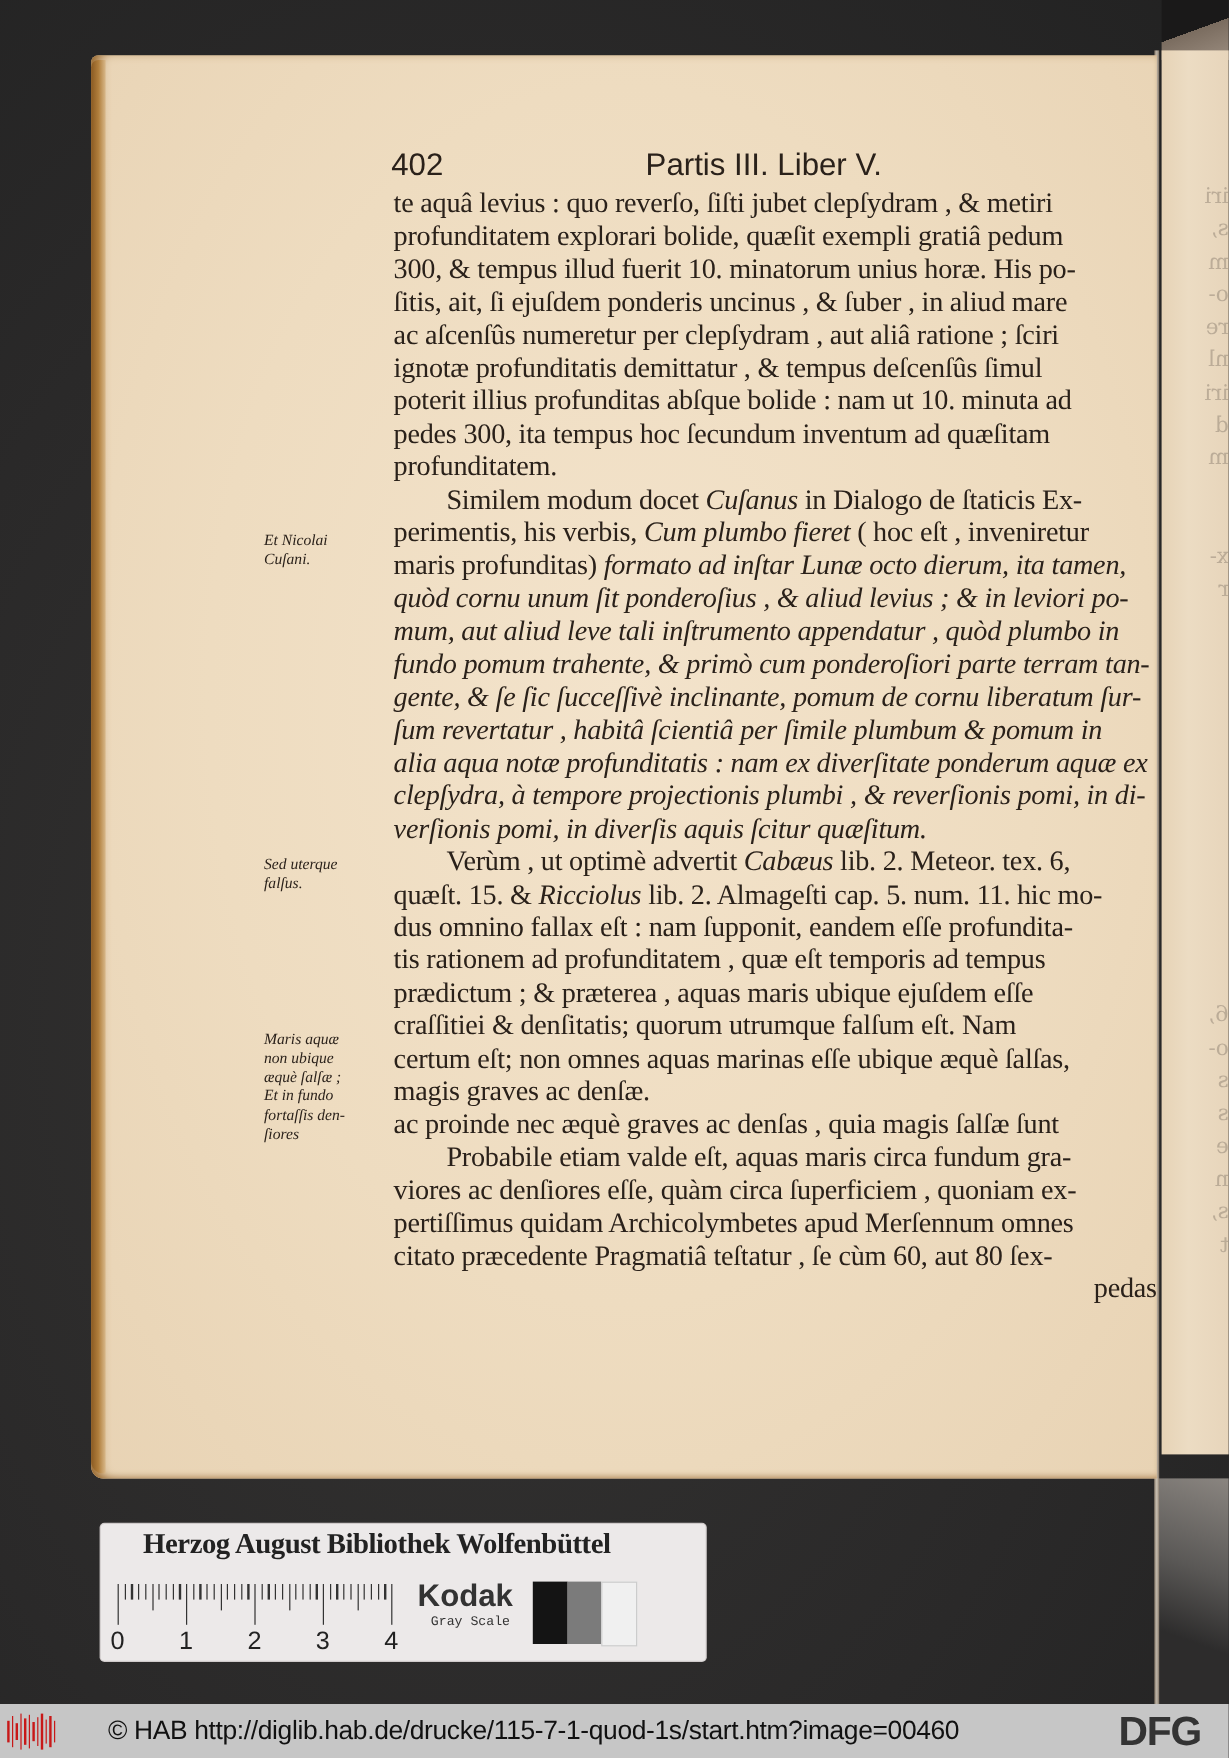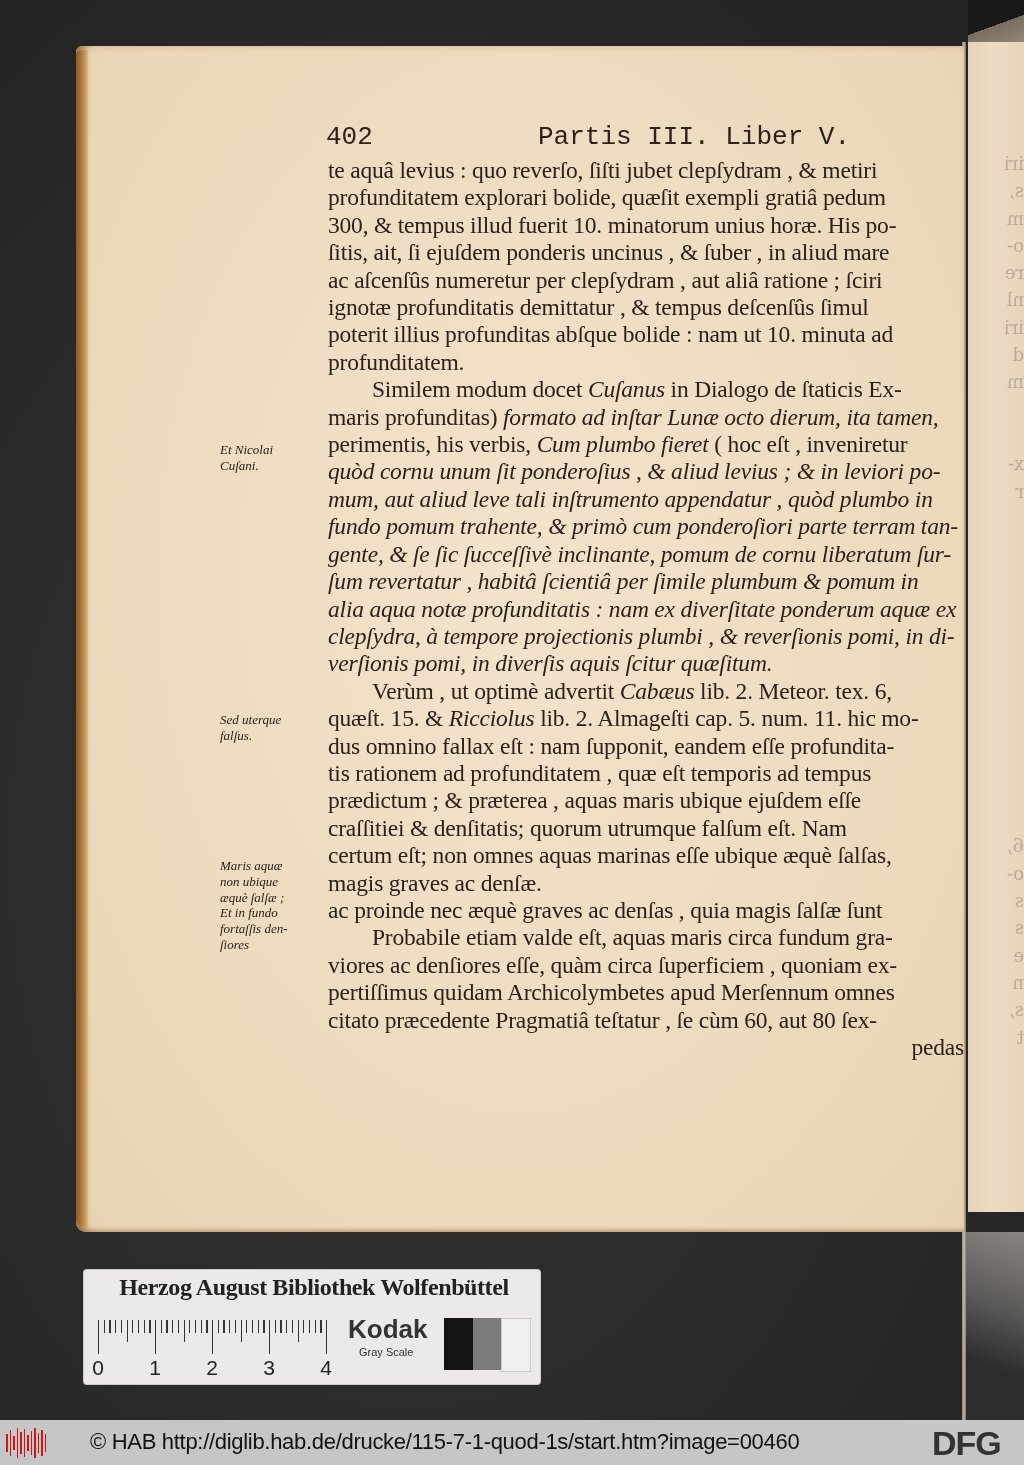--- a/index.html
+++ b/index.html
@@ -48,55 +48,56 @@
   }
   .text-block {
     position:absolute; left:328px; top:124px; width:636px;
     color:#2a211a;
     font-family:"Liberation Serif", serif;
     font-size:23.5px; line-height:27.4px;
     letter-spacing:-0.2px;
   }
   .running-head {
     position:absolute; left:326px; top:122px; width:640px; height:30px;
-    font-family:Liberation Mono, monospace; font-size:26px; color:#2a211a;
+    font-family:Liberation Sans, sans-serif; font-size:26px; color:#2a211a;
   }
   .running-head .pagenum { position:absolute; left:0; top:0; }
   .running-head .title { position:absolute; left:212px; top:0; }
   .line { display:block; white-space:nowrap; text-align:justify; }
   .line.indent { text-indent:44px; }
   .line.right { text-align:right; }
   .it { font-style:italic; }
   .margin-note {
     position:absolute; font-family:"Liberation Serif", serif; font-style:italic;
     font-size:13px; line-height:15.8px; color:#2a211a; white-space:nowrap;
   }
   .margin-note.bold { font-weight:normal; }
   .card {
     position:absolute; left:84px; top:1270px; width:456px; height:114px;
     background:#ece9e9; border-radius:3px;
     box-shadow: 0 0 0 1px #cfcaca;
+    padding-left: 48px;
   }
   .card-title {
     position:absolute; left:10px; top:4px; width:440px; text-align:center;
     font-family:"Liberation Serif", serif; font-weight:bold; font-size:24px; color:#222;
     letter-spacing:-0.4px;
   }
   .ruler { position:absolute; left:14px; top:50px; width:240px; height:60px; }
   .tick { position:absolute; top:0; width:1.3px; background:#333; }
   .ruler-num {
     position:absolute; top:36px; font-family:"Liberation Sans", sans-serif;
     font-size:21px; color:#222; transform:translateX(-50%);
   }
   .kodak {
     position:absolute; left:264px; top:44px; font-family:"Liberation Sans", sans-serif;
     font-weight:bold; font-size:26px; color:#333;
   }
   .gray-scale-label {
-    position:absolute; left:275px; top:76px; font-family:Liberation Sans, sans-serif;
+    position:absolute; left:275px; top:76px; font-family:Liberation Mono, monospace;
     font-size:11px; color:#333;
   }
   .swatch { position:absolute; top:48px; height:52px; }
   .footer {
     position:absolute; left:0; top:1420px; width:1024px; height:45px;
     background:#c6c6c6;
   }
   .footer-logo {
     position:absolute; left:6px; top:8px; width:40px; height:30px;
     display:flex; gap:2px; align-items:center;
@@ -162,24 +163,25 @@
 </div>
 
 <div class="text-block" id="text-block" style="top:157px;">
     <span class="line"><span>te aquâ levius : quo reverſo, ſiſti jubet clepſydram , &amp; metiri</span></span>
     <span class="line"><span>profunditatem explorari bolide, quæſit exempli gratiâ pedum</span></span>
     <span class="line"><span>300, &amp; tempus illud fuerit 10. minatorum unius horæ. His po-</span></span>
     <span class="line"><span>ſitis, ait, ſi ejuſdem ponderis uncinus , &amp; ſuber , in aliud mare</span></span>
     <span class="line"><span>ac aſcenſûs numeretur per clepſydram , aut aliâ ratione ; ſciri</span></span>
     <span class="line"><span>ignotæ profunditatis demittatur , &amp; tempus deſcenſûs ſimul</span></span>
     <span class="line"><span>poterit illius profunditas abſque bolide : nam ut 10. minuta ad</span></span>
+    <span class="line"><span>pedes 300, ita tempus hoc ſecundum inventum ad quæſitam</span></span>
     <span class="line"><span>profunditatem.</span></span>
     <span class="line indent"><span>Similem modum docet </span><span class="it">Cuſanus</span><span> in Dialogo de ſtaticis Ex-</span></span>
+    <span class="line"><span>perimentis, his verbis, </span><span class="it">Cum plumbo fieret</span><span> ( hoc eſt , inveniretur</span></span>
     <span class="line"><span>maris profunditas) </span><span class="it">formato ad inſtar Lunæ octo dierum, ita tamen,</span></span>
-    <span class="line"><span>perimentis, his verbis, </span><span class="it">Cum plumbo fieret</span><span> ( hoc eſt , inveniretur</span></span>
     <span class="line"><span class="it">quòd cornu unum ſit ponderoſius , &amp; aliud levius ; &amp; in leviori po-</span></span>
     <span class="line"><span class="it">mum, aut aliud leve tali inſtrumento appendatur , quòd plumbo in</span></span>
     <span class="line"><span class="it">fundo pomum trahente, &amp; primò cum ponderoſiori parte terram tan-</span></span>
     <span class="line"><span class="it">gente, &amp; ſe ſic ſucceſſivè inclinante, pomum de cornu liberatum ſur-</span></span>
     <span class="line"><span class="it">ſum revertatur , habitâ ſcientiâ per ſimile plumbum &amp; pomum in</span></span>
     <span class="line"><span class="it">alia aqua notæ profunditatis : nam ex diverſitate ponderum aquæ ex</span></span>
     <span class="line"><span class="it">clepſydra, à tempore projectionis plumbi , &amp; reverſionis pomi, in di-</span></span>
     <span class="line"><span class="it">verſionis pomi, in diverſis aquis ſcitur quæſitum.</span></span>
     <span class="line indent"><span>Verùm , ut optimè advertit </span><span class="it">Cabæus</span><span> lib. 2. Meteor. tex. 6,</span></span>
     <span class="line"><span>quæſt. 15. &amp; </span><span class="it">Ricciolus</span><span> lib. 2. Almageſti cap. 5. num. 11. hic mo-</span></span>

